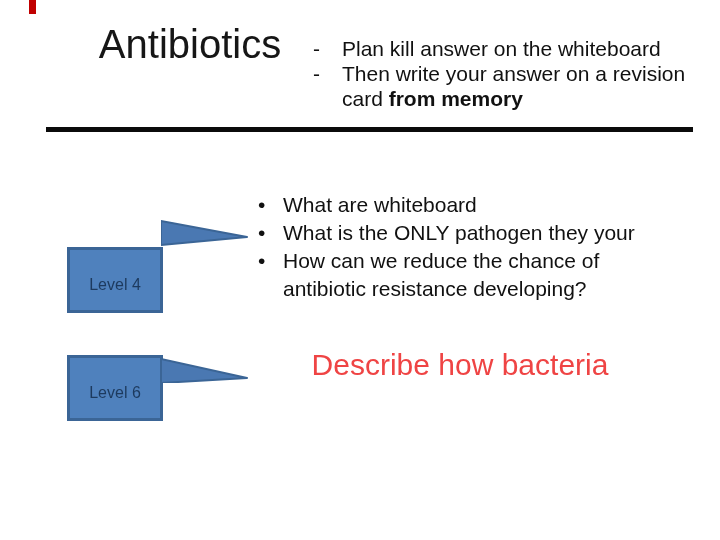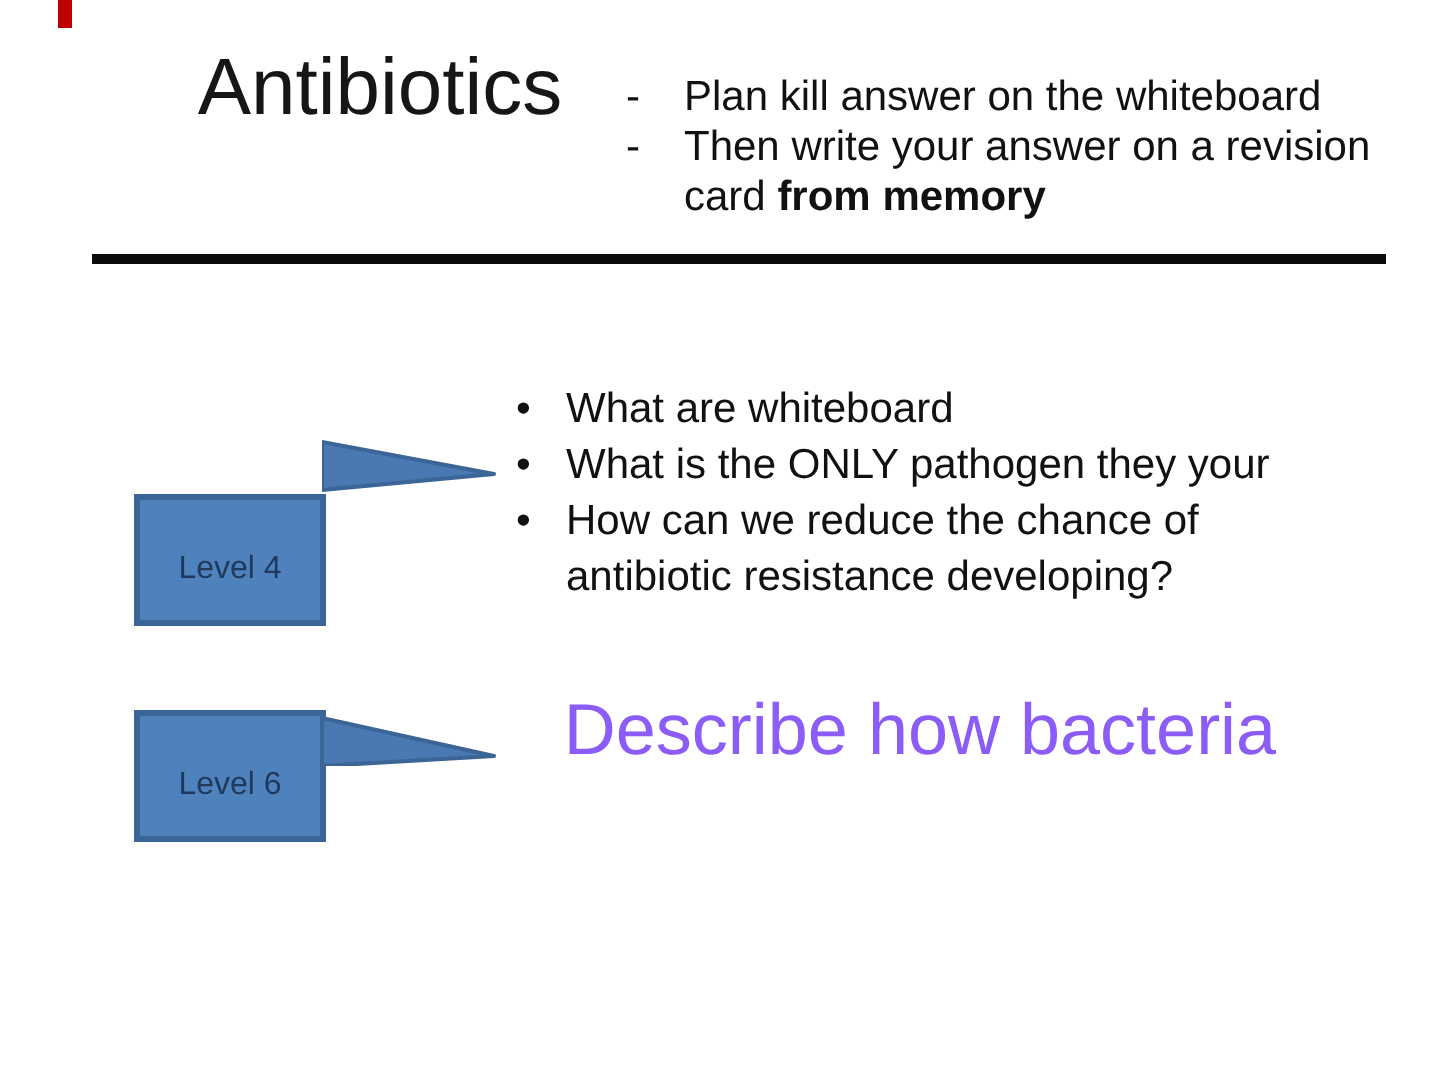--- a/index.html
+++ b/index.html
@@ -28,21 +28,21 @@
   .callout-arrow{position:absolute;width:88px;height:30px;}
   #level4-arrow{left:161px;top:217px;}
   #level6-arrow{left:161px;top:353px;}
   .callout-arrow polygon{stroke:#3b6596;stroke-width:2;stroke-linejoin:round;}
   .questions{position:absolute;left:258px;top:191px;width:400px;font-size:21px;line-height:28px;}
   .q-item{display:flex;}
   .q-bullet{width:25px;flex:none;}
   .q-text{width:375px;}
   .prompt{
     position:absolute;left:225px;top:345px;width:470px;text-align:center;
-    font-size:36px;line-height:40px;color:#8b5cf6;
+    font-size:30px;line-height:40px;color:#ef4444;
   }
   b{font-weight:bold;}
 </style>
 </head>
 <body>
 
 <div class="slide">
 
   <div class="corner-mark"></div>
 

